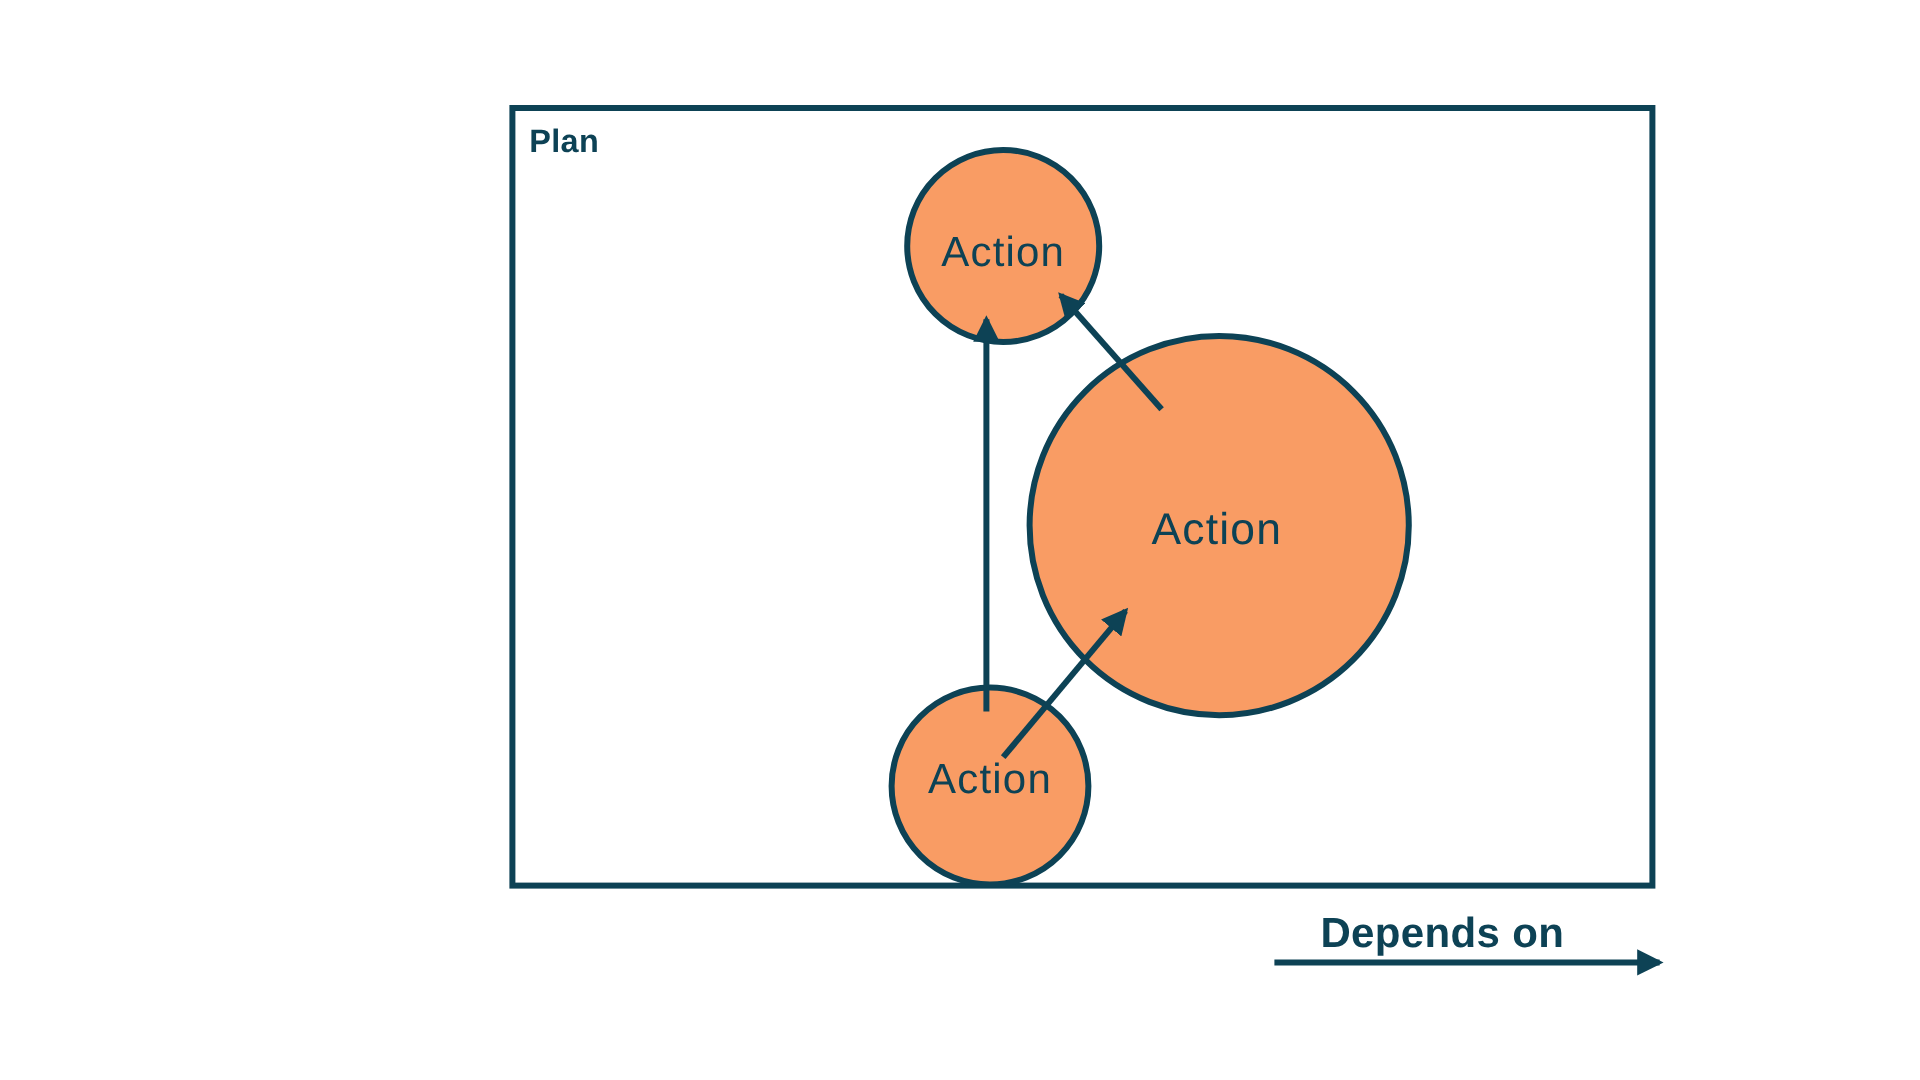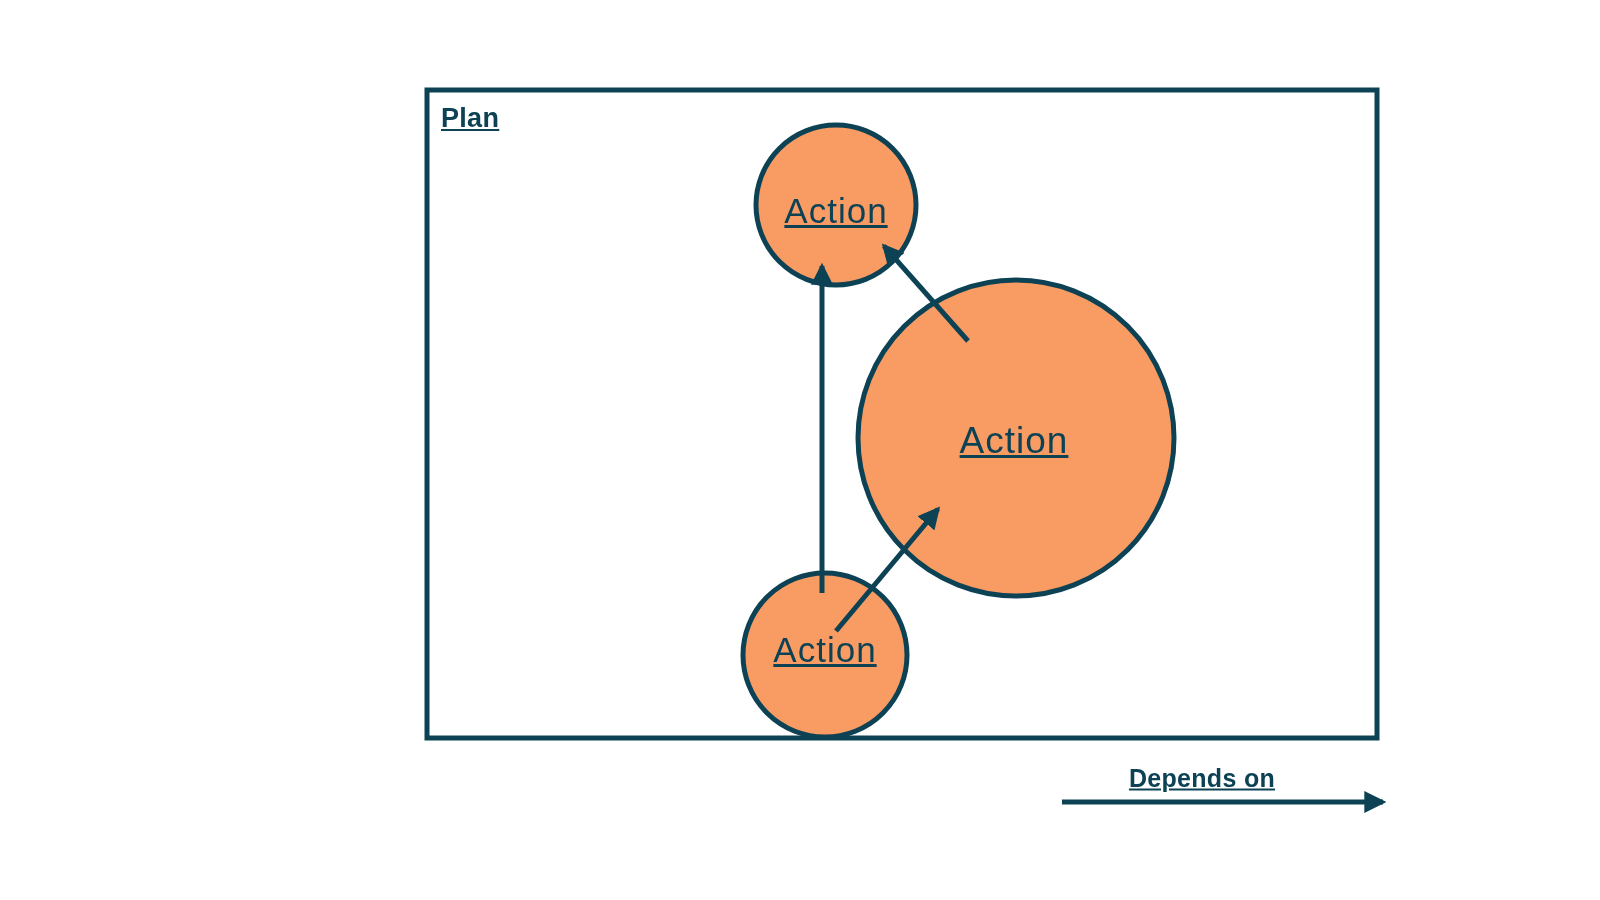--- a/index.html
+++ b/index.html
@@ -16,36 +16,36 @@
     background: var(--background);
     font-family: "Liberation Sans", sans-serif;
     overflow: hidden;
   }
   .diagram-svg { position: absolute; left: 0; top: 0; }
   .plan-rect { fill: none; stroke: var(--stroke); stroke-width: 5; }
   .node-circle { fill: var(--node-fill); stroke: var(--stroke); stroke-width: 5; }
   .dep-arrow { stroke: var(--stroke); stroke-width: 5; fill: none; }
   .legend-arrow-line { stroke: var(--stroke); stroke-width: 5; fill: none; }
   .arrow-head { fill: var(--stroke); }
-  .label { position: absolute; color: var(--stroke); white-space: nowrap; text-decoration: underline; }
+  .label { position: absolute; color: var(--stroke); white-space: nowrap; }
   .plan-label {
     left: 441px; top: 103px;
     font-size: 27px; font-weight: 700; letter-spacing: 0.3px;
   }
   .node-label {
     transform: translate(-50%, -50%);
     font-size: 35px; font-weight: 300; letter-spacing: 1px;
   }
   .node-label-top    { left: 836px;  top: 211px; }
   .node-label-large  { left: 1014px; top: 441px; font-size: 37px; }
   .node-label-bottom { left: 825px;  top: 650px; }
   .legend-label {
     left: 1202px; top: 778px;
     transform: translate(-50%, -50%);
-    font-size: 25px; font-weight: 700; letter-spacing: 0.3px;
+    font-size: 35px; font-weight: 700; letter-spacing: 0.3px;
   }
 </style>
 </head>
 <body>
 
 <div class="stage">
 
   <svg class="diagram-svg" width="1600" height="900" viewBox="0 0 1600 900">
     <defs>
       <marker id="ah" viewBox="0 0 10 10" refX="8.5" refY="5" markerWidth="4.4" markerHeight="4.4" orient="auto-start-reverse">

